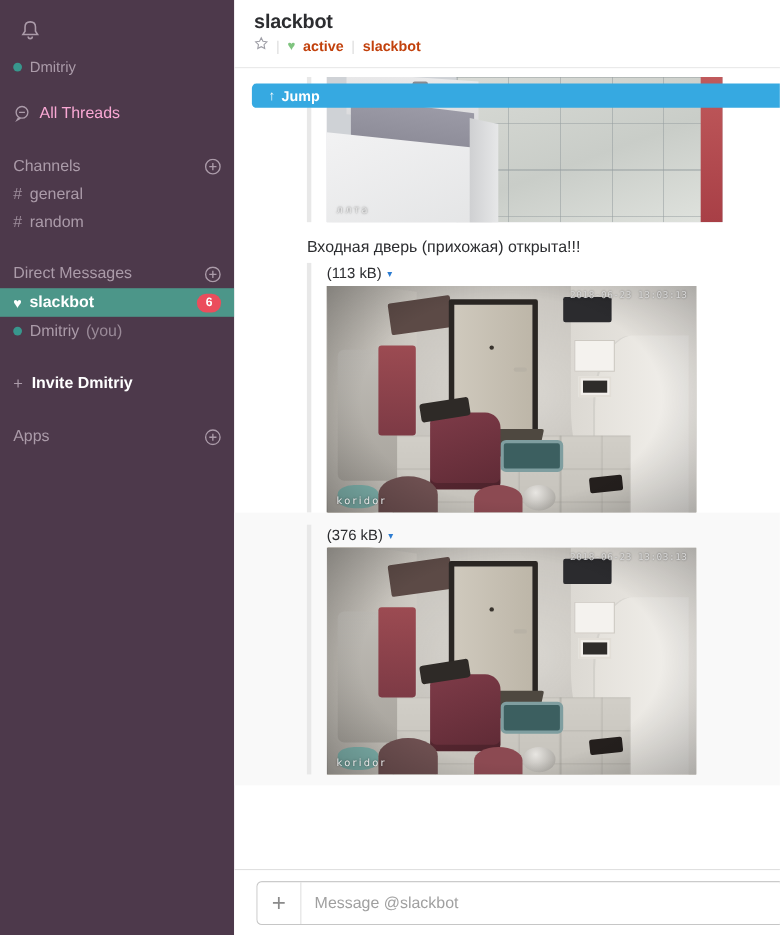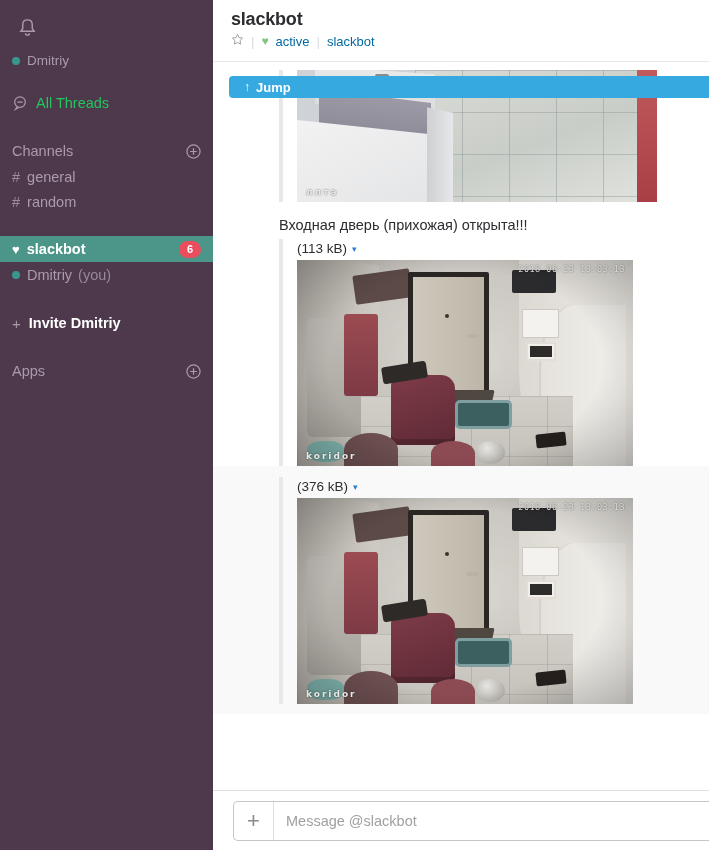--- a/index.html
+++ b/index.html
@@ -48,21 +48,21 @@
   .bell {
     width: 30px; height: 30px; flex: 0 0 30px;
     display: flex; align-items: center; justify-content: center;
     margin-top: 1px;
   }
 
   .sb-section { margin-top: 22px; }
   .sb-row {
     display: flex; align-items: center;
     padding: 3px 12px; height: 26px;
-    font-size: 14px; color: #22c55e;
+    font-size: 14px; color: #f9a8d4;
   }
   .sb-row.threads { gap: 8px; font-size: 14.5px; }
   .sb-head {
     display: flex; align-items: center; justify-content: space-between;
     padding: 2px 12px; height: 26px;
     font-size: 14.5px; color: #ab9ba9;
   }
   .plus-circle {
     width: 16px; height: 16px; flex: 0 0 16px;
     display: flex; align-items: center; justify-content: center;
@@ -114,21 +114,21 @@
   .chan-title {
     font-size: 18px; font-weight: bold; color: #2c2d30;
     letter-spacing: -0.2px; line-height: 22px;
   }
   .chan-meta {
     display: flex; align-items: center; gap: 7px;
     margin-top: 3px; font-size: 13px; color: #9e9ea6;
   }
   .meta-sep { color: #dcdcdc; }
   .heart-green { color: #7fc47f; font-size: 12px; }
-  .meta-text { color: #0369a1; }
+  .meta-text { color: #c2410c; font-weight: bold; }
 
   .msgs { flex: 1 1 auto; position: relative; overflow: hidden; }
 
   .jump-bar {
     position: absolute; top: 14px; left: 16px; right: 0;
     height: 22px; background: #36a9e1;
     border-radius: 4px 0 0 4px;
     display: flex; align-items: center;
     padding-left: 15px; gap: 6px;
     color: #ffffff; font-size: 13px; font-weight: bold;
@@ -164,21 +164,21 @@
   .photo { position: relative; overflow: hidden; display: block; }
   .photo .ts {
     position: absolute; top: 4px; right: 8px;
     color: #d8d8d8; font-family: "DejaVu Sans Mono", monospace;
     font-size: 8.5px; letter-spacing: 0.5px;
     text-shadow: 0 0 2px rgba(0,0,0,.55);
   }
   .photo .wm {
     position: absolute; bottom: 5px; left: 9px;
     color: #e8e8e8; font-family: "DejaVu Sans", sans-serif;
-    font-size: 9px; letter-spacing: 2px; font-weight: bold;
+    font-size: 9px; letter-spacing: 2px; font-weight: normal;
     text-shadow: 0 0 2px rgba(0,0,0,.6);
   }
 
   
   .photo-tiles { width: 360px; height: 140px; background: #cfd2d6; }
   .tiles-wall {
     position: absolute; left: 118px; top: 0; right: 18px; bottom: 0;
     background:
       repeating-linear-gradient(to right, rgba(150,158,160,.55) 0 1px, transparent 1px 47px),
       repeating-linear-gradient(to bottom, rgba(150,158,160,.5) 0 1px, transparent 1px 42px),
@@ -406,20 +406,29 @@
         <span class="hash">#</span>
         <span>general</span>
       </div>
       <div class="chan-row">
         <span class="hash">#</span>
         <span>random</span>
       </div>
     </div>
 
     <div class="sb-section">
+      <div class="sb-head">
+        <span>Direct Messages</span>
+        <span class="plus-circle">
+          <svg width="15" height="15" viewBox="0 0 16 16" fill="none" stroke="#ab9ba9" stroke-width="1.3">
+            <circle cx="8" cy="8" r="7"></circle>
+              <path d="M8 4.5v7M4.5 8h7"></path>
+          </svg>
+        </span>
+      </div>
 
       <div class="dm-row active">
         <span class="dm-heart">♥</span>
         <span class="dm-label">slackbot</span>
         <span class="badge">6</span>
       </div>
 
       <div class="dm-row">
         <span class="presence-dot" style="margin-right:7px"></span>
         <span>Dmitriy</span>

